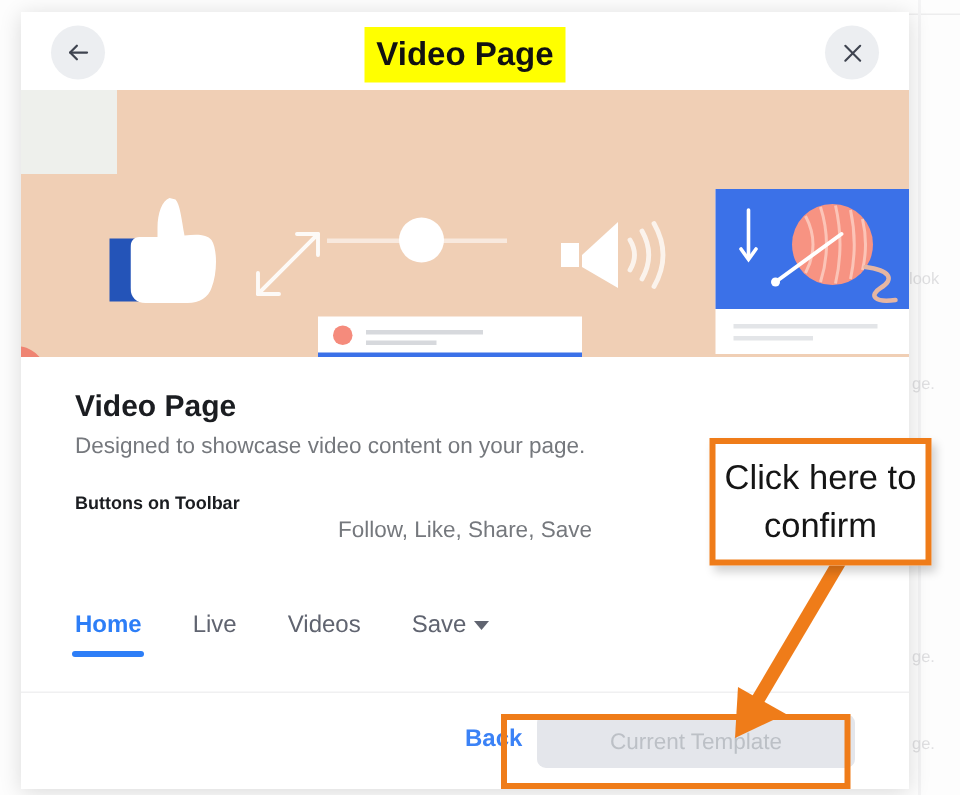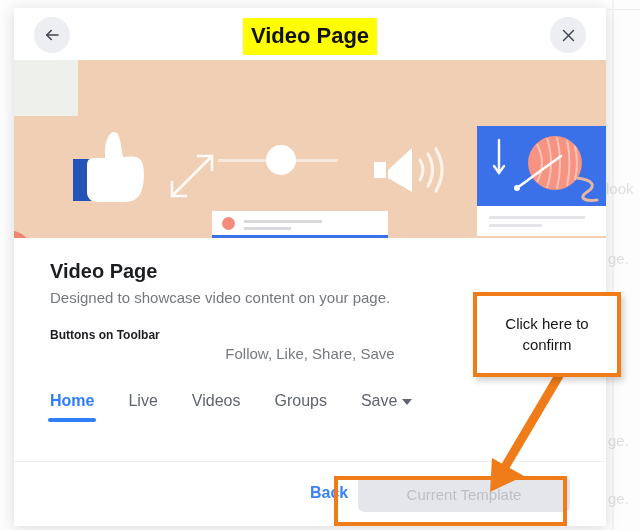--- a/index.html
+++ b/index.html
@@ -25,21 +25,21 @@
     inset: 0;
     background: #fdfdfd;
   }
   .bg-strip {
     position: absolute;
     background: #f4f4f5;
   }
   .bg-text {
     position: absolute;
     color: #dfdfe1;
-    font-size: 15px;
+    font-size: 11px;
     white-space: nowrap;
     font-family: "Liberation Sans", sans-serif;
   }
   .bg-rule {
     position: absolute;
     height: 1px;
     background: #ededee;
   }
 
   
@@ -210,21 +210,21 @@
     color: #75787d;
     margin: 0;
     text-align: center;
   }
 
   
   .tabs {
     display: flex;
     align-items: flex-start;
     gap: 34px;
-    margin-top: 30px;
+    margin-top: 46px;
     padding-bottom: 0;
   }
   .tab {
     position: relative;
     font-size: 16px;
     color: #606470;
     padding-bottom: 12px;
     cursor: pointer;
     white-space: nowrap;
   }
@@ -284,21 +284,21 @@
     background: #ffffff;
     border: 4px solid #ef7c19;
     box-sizing: border-box;
     box-shadow: 3px 4px 6px rgba(0,0,0,0.18);
     display: flex;
     align-items: center;
     justify-content: center;
     text-align: center;
   }
   .ann-box span {
-    font-size: 15px;
+    font-size: 23px;
     color: #151515;
     line-height: 1.35;
     padding: 0 6px;
   }
   .ann-highlight-rect {
     position: absolute;
     left: 334px; top: 476px;
     width: 233px; height: 50px;
     border: 4px solid #ef7c19;
     box-sizing: border-box;
@@ -450,21 +450,20 @@
     <div class="dlg-body">
       <h2 class="sec-title">Video Page</h2>
       <p class="sec-sub">Designed to showcase video content on your page.</p>
       <h3 class="sec-title2">Buttons on Toolbar</h3>
       <p class="sec-sub2">Follow, Like, Share, Save</p>
 
       <div class="tabs">
         <div class="tab active"><span>Home</span></div>
         <div class="tab"><span>Live</span></div>
         <div class="tab"><span>Videos</span></div>
-        <div class="tab"><span>Groups</span></div>
         <div class="tab"><span>Save</span><i class="caret"></i></div>
       </div>
     </div>
 
     <div class="dlg-footer">
       <span class="back-link">Back</span>
       <button class="tmpl-btn" disabled="">Current Template</button>
     </div>
 
   </div>

